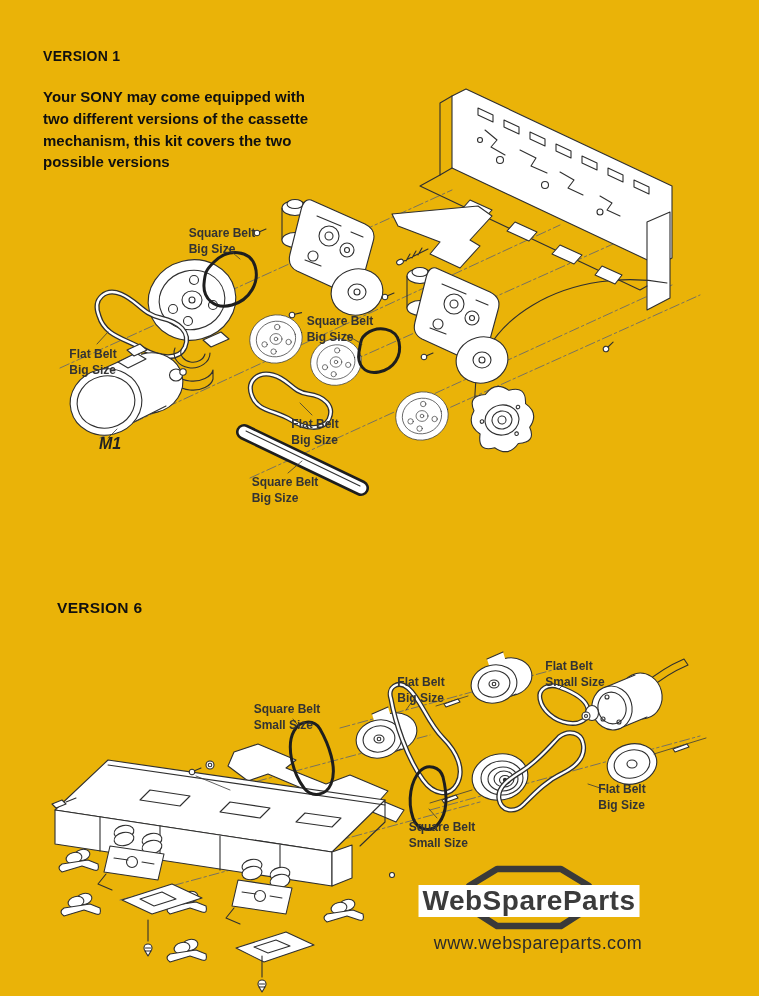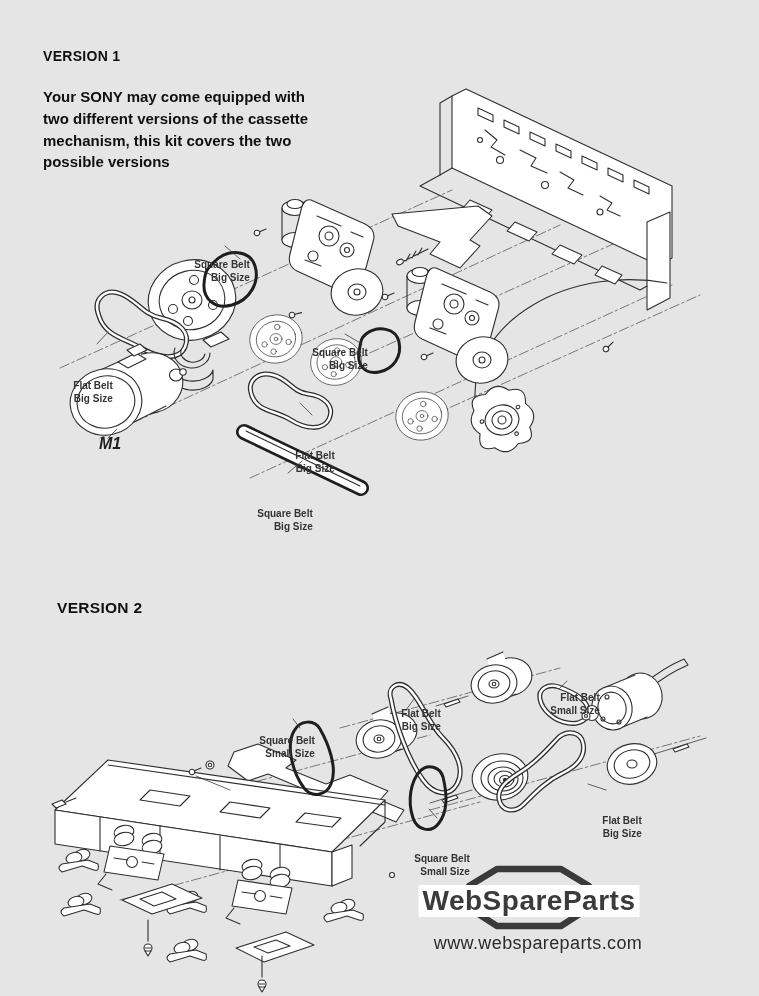--- a/index.html
+++ b/index.html
@@ -1,25 +1,25 @@
 <!DOCTYPE html>
 <html><head>
 <meta charset="utf-8">
 <style>
   html,body{margin:0;padding:0;background:#fff;}
-  .page{position:relative;width:759px;height:996px;background:#e5e5e5;overflow:hidden;
+  .page{position:relative;width:759px;height:996px;background:#eab308;overflow:hidden;
         font-family:"Liberation Sans", sans-serif;color:#151515;}
   .art{position:absolute;left:0;top:0;}
   .heading{position:absolute;font-weight:bold;color:#101010;letter-spacing:.3px;}
   .heading.v1{left:43px;top:48px;font-size:14px;}
   .heading.v2{left:57px;top:599px;font-size:15.5px;}
   .intro{position:absolute;left:43px;top:86px;font-size:15px;font-weight:bold;
          line-height:1.45;white-space:pre-line;color:#101010;}
-  .belt-label{position:absolute;transform:translateX(-50%);text-align:right;
-              font-size:10px;font-weight:bold;color:#333;line-height:1.3;white-space:nowrap;margin-top:32px;}
+  .belt-label{position:absolute;transform:translateX(-50%);text-align:left;
+              font-size:12px;font-weight:bold;color:#333;line-height:1.3;white-space:nowrap;}
   .belt-label span{display:block;}
   .m1-label{position:absolute;left:99px;top:435px;font-size:16px;font-style:italic;
             font-weight:bold;color:#222;}
   .brand{position:absolute;left:529px;top:885px;transform:translateX(-50%);
          font-size:28px;font-weight:bold;color:#3b3b3b;background:#fff;
          padding:0 4px;letter-spacing:.5px;}
   .site{position:absolute;left:538px;top:933px;transform:translateX(-50%);
         font-size:18px;font-weight:normal;color:#2b2b2b;letter-spacing:.4px;}
   
   svg .ln{stroke:#2f2f2f;stroke-width:1.1;fill:none;stroke-linecap:round;stroke-linejoin:round;}
@@ -319,21 +319,21 @@
     <g>
       <path class="hex" d="M 497 869 L 561 869 L 589 886 L 589 908 L 561 926 L 497 926 L 469 908 L 469 886 Z"></path>
     </g>
   </svg>
 
   <div class="heading v1">VERSION 1</div>
   <div class="intro">Your SONY may come equipped with
 two different versions of the cassette
 mechanism, this kit covers the two
 possible versions</div>
-  <div class="heading v2">VERSION 2</div>
+  <div class="heading v2">VERSION 6</div>
 
   <div class="belt-label" style="left:222px;top:226px">
     <span>Square Belt</span>
     <span>Big Size</span>
   </div>
   <div class="belt-label" style="left:340px;top:314px">
     <span>Square Belt</span>
     <span>Big Size</span>
   </div>
   <div class="belt-label" style="left:93px;top:347px">

